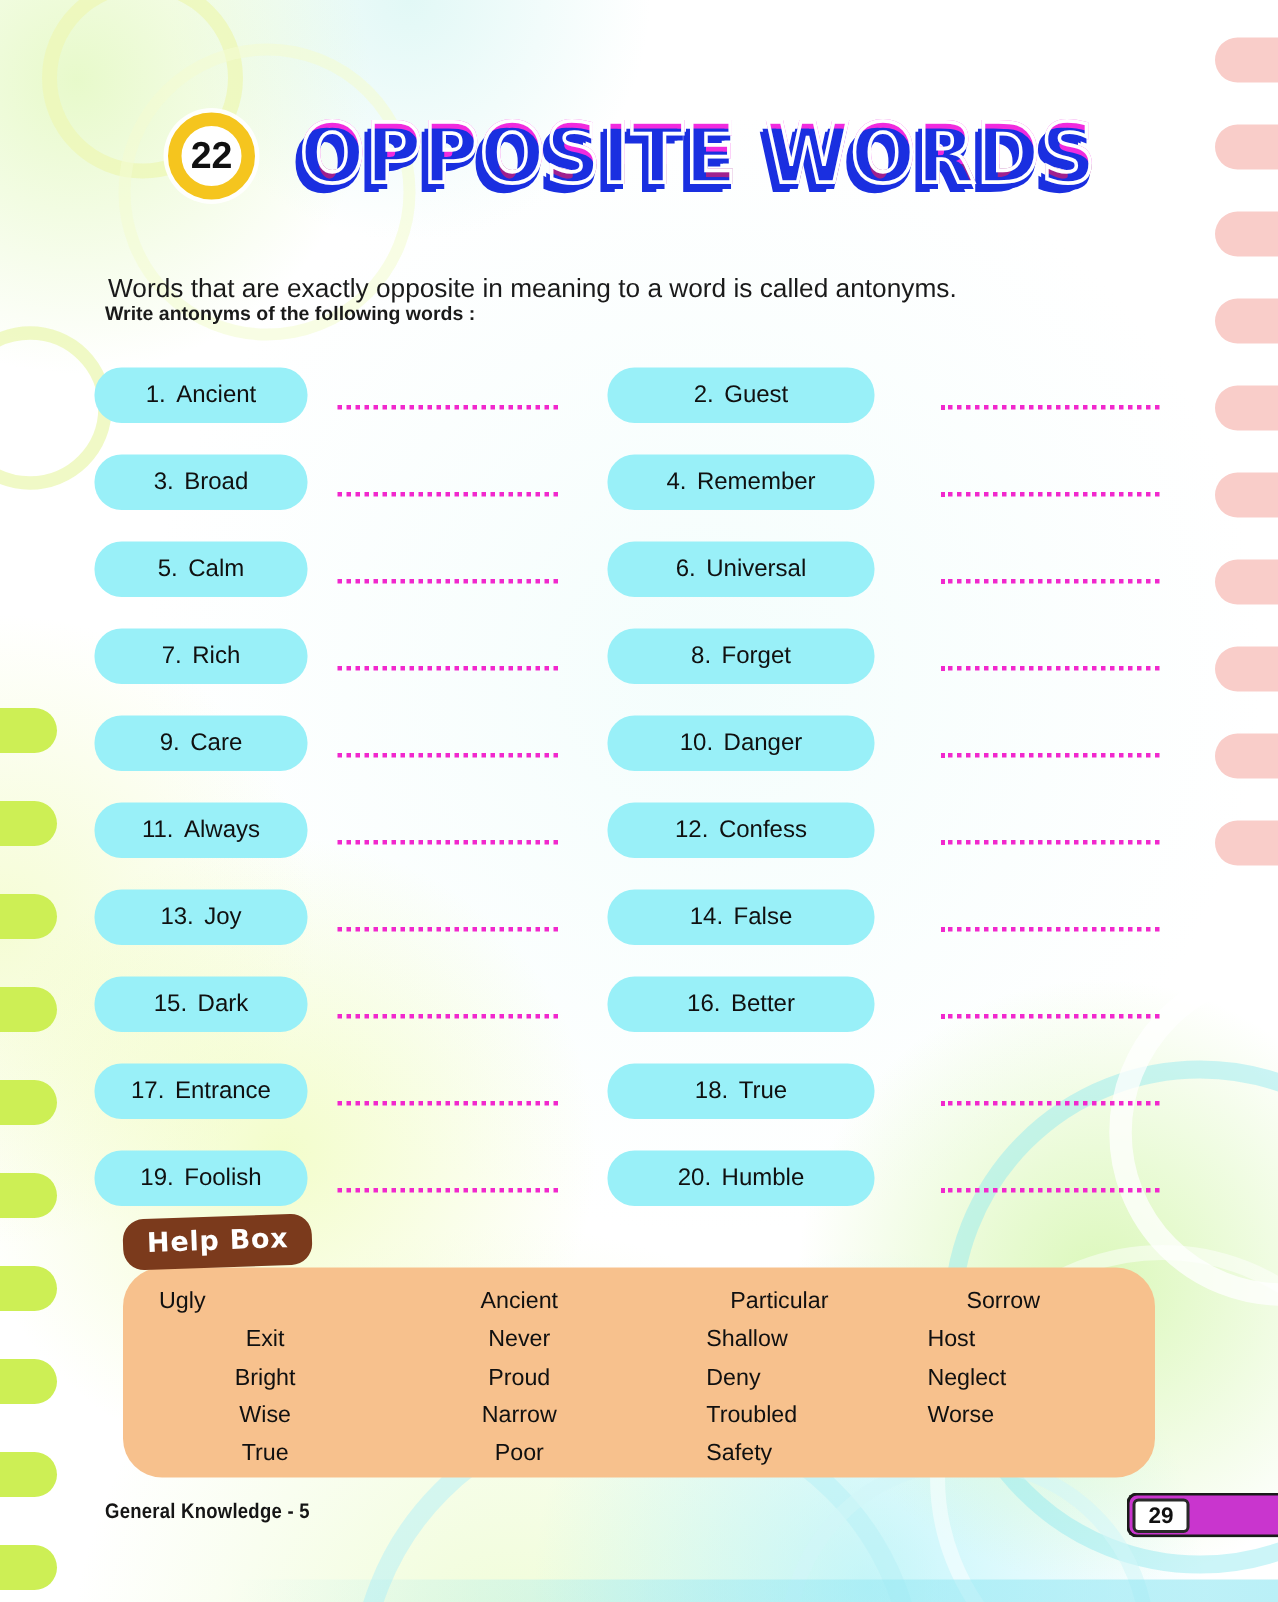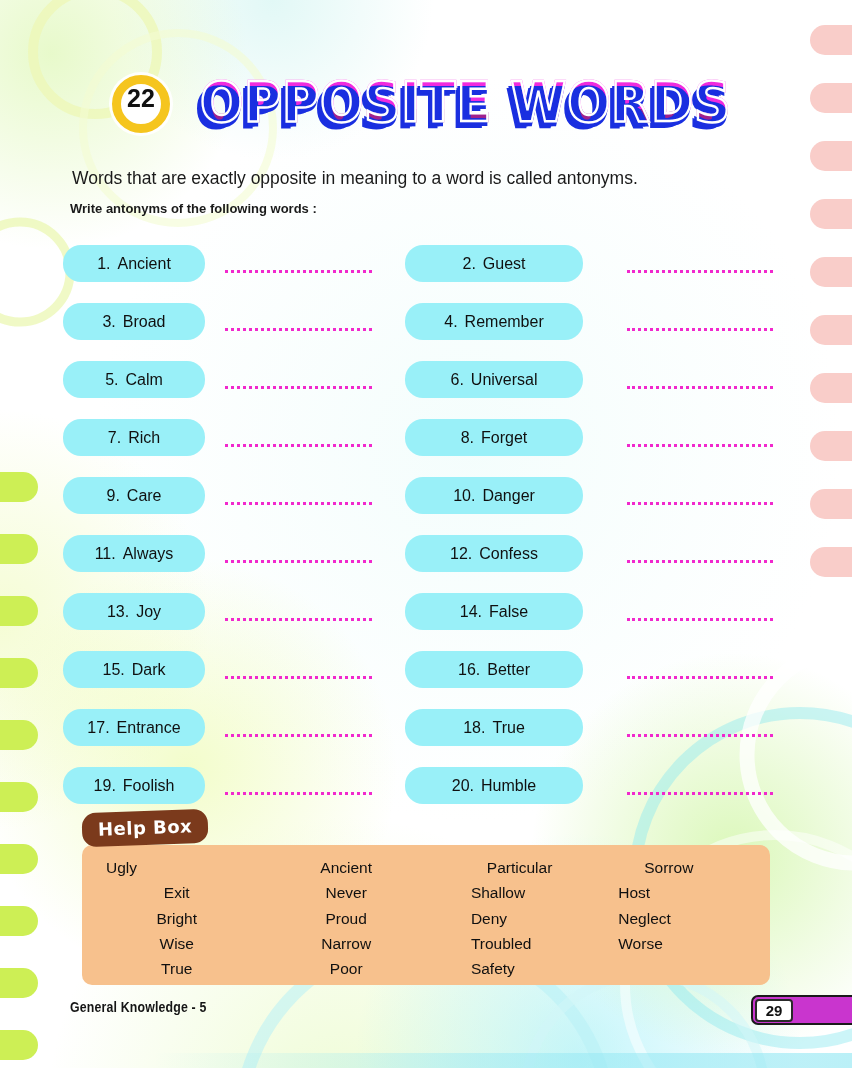--- a/index.html
+++ b/index.html
@@ -21,54 +21,54 @@
   .bottom-band{position:absolute;left:0;bottom:0;width:852px;height:15px;
     background:linear-gradient(90deg, rgba(160,235,245,0) 18%, rgba(150,232,244,.45) 55%, rgba(140,230,242,.6) 100%);}
 
   
   .tab-pink{position:absolute;right:0;width:42px;height:30px;background:#F9CDC9;border-radius:16px 0 0 16px;}
   .tab-green{position:absolute;left:0;width:38px;height:30px;background:#CDEF55;border-radius:0 19px 19px 0;}
 
   
   .badge{position:absolute;left:112px;top:75px;width:40px;height:40px;background:#fff;
     border:9px solid #F5C51E;border-radius:50%;box-shadow:0 0 0 3px rgba(255,255,255,.9);
-    display:flex;justify-content:center;}
+    display:flex;align-items:center;justify-content:center;}
   .badge span{font-size:25px;font-weight:bold;color:#111;}
 
   
   .title-wrap{position:absolute;left:200px;top:66px;width:640px;height:80px;}
   .title-text{
     display:inline-block;font-family:"DejaVu Sans", sans-serif;font-weight:800;font-size:55px;
     letter-spacing:1px;line-height:72px;white-space:nowrap;
     background:linear-gradient(180deg,#F12BDE 0%,#F02BDE 60%,#A0218E 60%,#A0218E 100%);
     -webkit-background-clip:text;background-clip:text;color:transparent;
     -webkit-text-stroke:2.5px #ffffff;
     text-shadow:-4px 5px 0 #1A2FE0,-6px 7px 0 #1A2FE0,0 5px 0 #1A2FE0;
     transform:scaleX(.92);transform-origin:left center;
   }
 
-  .definition{position:absolute;left:72px;top:168px;font-size:17.5px;color:#1a1a1a;}
+  .definition{position:absolute;left:72px;top:182px;font-size:17.5px;color:#1a1a1a;}
   .instruction{position:absolute;left:70px;top:201px;font-size:13px;font-weight:bold;color:#1a1a1a;}
 
   
   .exercise{position:absolute;left:63px;top:245px;width:720px;}
   .row{display:flex;align-items:center;margin-bottom:21px;}
   .pill{height:37px;background:#99F0F8;border-radius:18px;display:flex;align-items:center;justify-content:center;gap:7px;font-size:16px;color:#101010;}
   .pill-l{width:142px;}
   .pill-r{width:178px;margin-left:33px;}
   .dots{height:10px;border-bottom:3px dotted #F128CD;transform:translateY(3px);}
   .dots-l{width:147px;margin-left:20px;}
   .dots-r{width:146px;margin-left:44px;}
 
   
   .helpbox{position:absolute;left:82px;top:811px;width:688px;}
   .helpbox-label{position:absolute;left:0;top:0;z-index:2;background:#7B3A1C;color:#fff;
     font-weight:bold;font-size:18px;padding:6px 16px 7px;border-radius:14px;transform:rotate(-2deg);
     font-family:"DejaVu Sans", sans-serif;letter-spacing:.5px;}
-  .helpbox-panel{position:absolute;left:0;top:34px;width:688px;height:140px;background:#F7C18D;border-radius:10px;
+  .helpbox-panel{position:absolute;left:0;top:34px;width:688px;height:140px;background:#F7C18D;border-radius:26px;
     box-sizing:border-box;padding:10px 14px 8px 12px;}
   .help-grid{display:grid;grid-template-columns:1.05fr 1.1fr 1.1fr 0.95fr;row-gap:0;}
   .help-grid span{font-size:15.5px;line-height:25.3px;color:#101010;}
   .hc0{text-align:left;padding-left:12px;}
   .hc1,.hc2{text-align:center;}
   .hc3{text-align:left;padding-left:38px;}
 
   
   .book-title{position:absolute;left:70px;top:999px;font-size:14px;font-weight:bold;color:#151515;
     transform:scaleX(.88);transform-origin:left;letter-spacing:.2px;}

